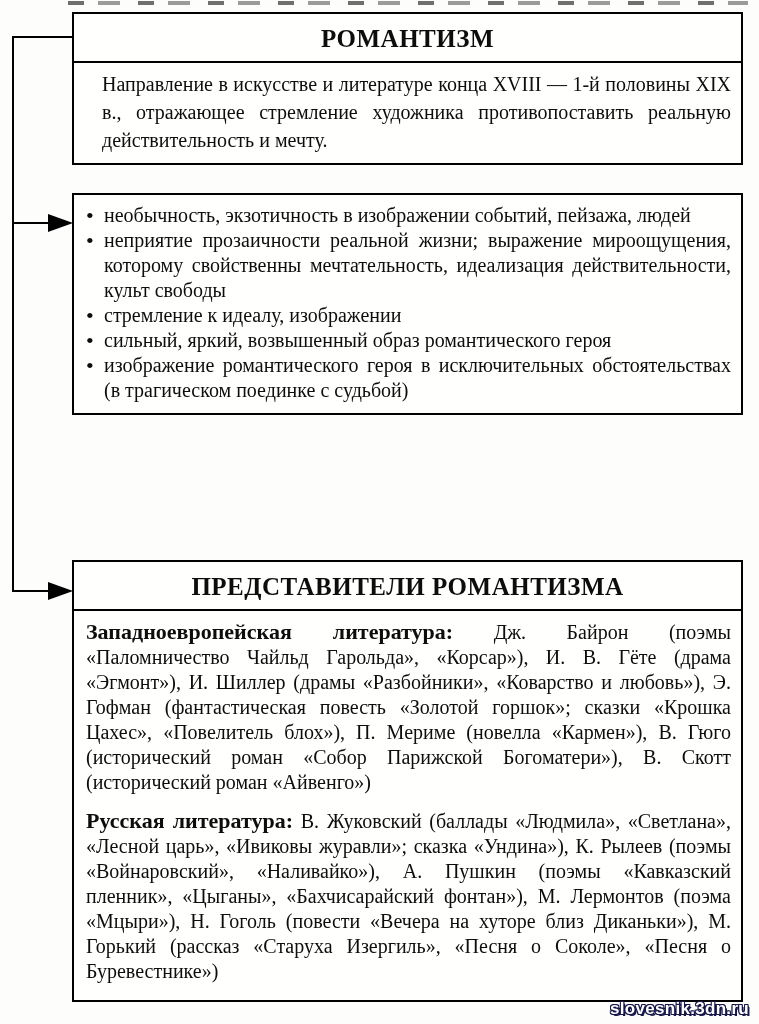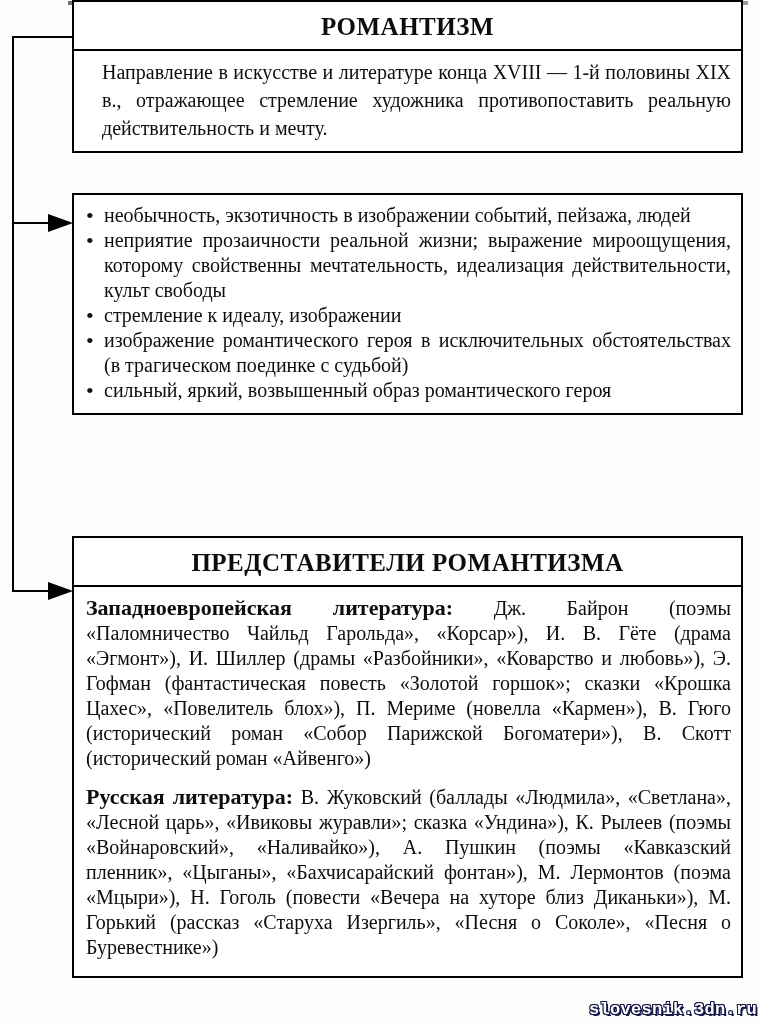--- a/index.html
+++ b/index.html
@@ -60,23 +60,23 @@
 
   
   .box {
     position: absolute;
     left: 72px;
     width: 671px;
     border: 2px solid #000;
     background: #fffffe;
     box-sizing: border-box;
   }
-  .box1 { top: 0; }
+  .box1 { top: 12px; }
   .box2 { top: 193px; }
-  .box3 { top: 536px; }
+  .box3 { top: 560px; }
 
   .box-header {
     border-bottom: 2px solid #000;
     text-align: center;
     font-weight: bold;
     font-size: 25px;
     letter-spacing: 0.5px;
     padding: 12px 6px 10px 6px;
     line-height: 1;
   }
@@ -110,23 +110,23 @@
   .rep-para { margin: 0 0 13px 0; }
   .rep-para:last-child { margin-bottom: 8px; }
   .rep-lead {
     font-weight: bold;
     font-size: 22px;
   }
 
   
   .watermark {
     position: absolute;
-    right: 2px;
+    right: 10px;
     bottom: 5px;
-    font-family: Liberation Mono, monospace;
+    font-family: Liberation Sans, sans-serif;
     font-weight: bold;
     font-size: 17px;
     letter-spacing: 0.3px;
     color: #ffffff;
     text-shadow:
       -1px -1px 0 #17174a, 1px -1px 0 #17174a,
       -1px  1px 0 #17174a, 1px  1px 0 #17174a,
        0   -1px 0 #17174a, 0    1px 0 #17174a,
       -1px  0   0 #17174a, 1px  0   0 #17174a,
        2px  2px 0 #17174a;
@@ -150,22 +150,22 @@
     <div class="box-header">РОМАНТИЗМ</div>
     <div class="box-body">Направление в искусстве и литературе конца XVIII — 1-й половины XIX в., отражающее стремление художника противопоставить реальную действительность и мечту.</div>
   </div>
 
   <div class="box box2">
     <div class="box-body">
       <ul class="features">
         <li>необычность, экзотичность в изображении событий, пейзажа, людей</li>
         <li>неприятие прозаичности реальной жизни; выражение мироощущения, которому свойственны мечтательность, идеализация действительности, культ свободы</li>
         <li>стремление к идеалу, изображении</li>
+        <li>сильный, яркий, возвышенный образ романтического героя</li>
         <li>изображение романтического героя в исключительных обстоятельствах (в трагическом поединке с судьбой)</li>
-        <li>сильный, яркий, возвышенный образ романтического героя</li>
       </ul>
     </div>
   </div>
 
   <div class="box box3">
     <div class="box-header">ПРЕДСТАВИТЕЛИ РОМАНТИЗМА</div>
     <div class="box-body">
       <p class="rep-para"><span class="rep-lead">Западноевропейская литература:</span> <span>Дж. Байрон (поэмы «Паломничество Чайльд Гарольда», «Корсар»), И. В. Гёте (драма «Эгмонт»), И. Шиллер (драмы «Разбойники», «Коварство и любовь»), Э. Гофман (фантастическая повесть «Золотой горшок»; сказки «Крошка Цахес», «Повелитель блох»), П. Мериме (новелла «Кармен»), В. Гюго (исторический роман «Собор Парижской Богоматери»), В. Скотт (исторический роман «Айвенго»)</span></p>
       <p class="rep-para"><span class="rep-lead">Русская литература:</span> <span>В. Жуковский (баллады «Людмила», «Светлана», «Лесной царь», «Ивиковы журавли»; сказка «Ундина»), К. Рылеев (поэмы «Войнаровский», «Наливайко»), А. Пушкин (поэмы «Кавказский пленник», «Цыганы», «Бахчисарайский фонтан»), М. Лермонтов (поэма «Мцыри»), Н. Гоголь (повести «Вечера на хуторе близ Диканьки»), М. Горький (рассказ «Старуха Изергиль», «Песня о Соколе», «Песня о Буревестнике»)</span></p>
     </div>

